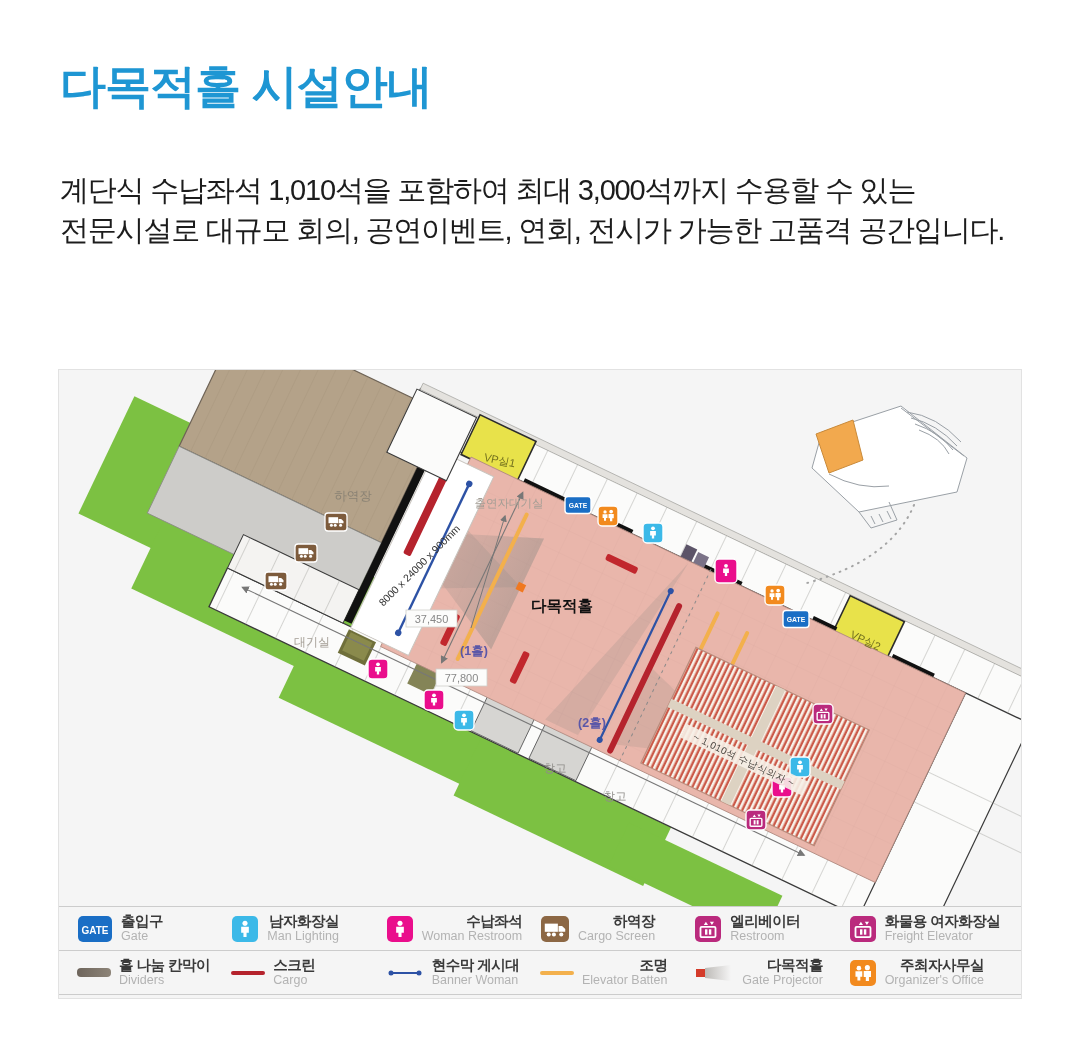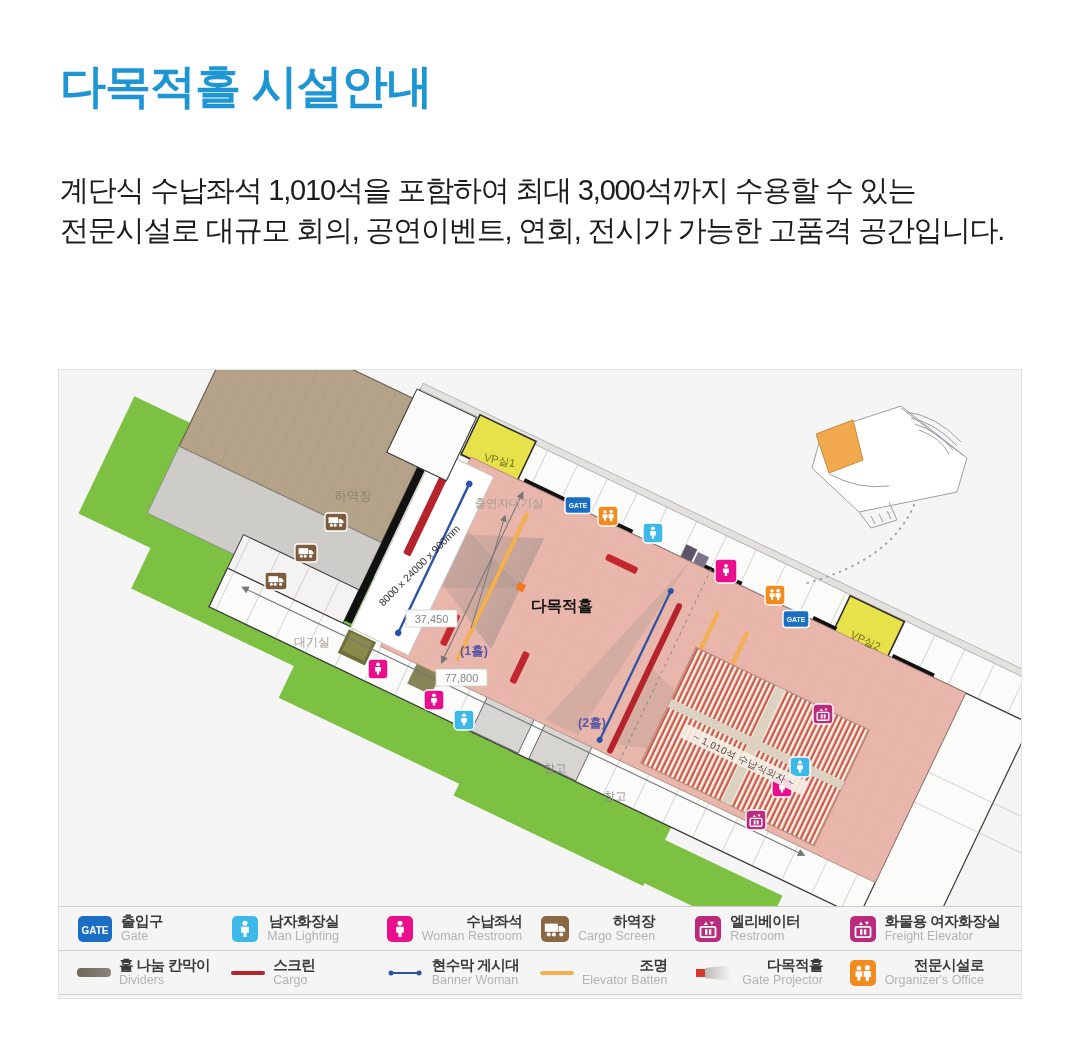--- a/index.html
+++ b/index.html
@@ -430,19 +430,19 @@
           </span>
       </div>
       <div class="legend-item">
         <span class="legend-icon">
           <svg width="28" height="28">
               <rect x="1" y="1" width="26" height="26" rx="5" fill="#f28a1e"></rect>
               <use href="#sym-people2" x="4" y="6" width="20" height="17"></use>
             </svg>
         </span>
         <span class="legend-texts">
-            <span class="legend-ko">전문시설로</span>
+            <span class="legend-ko">주최자사무실</span>
             <span class="legend-en">Organizer's Office</span>
           </span>
       </div>
     </div>
   </div>
 </div>
 
 </body></html>

